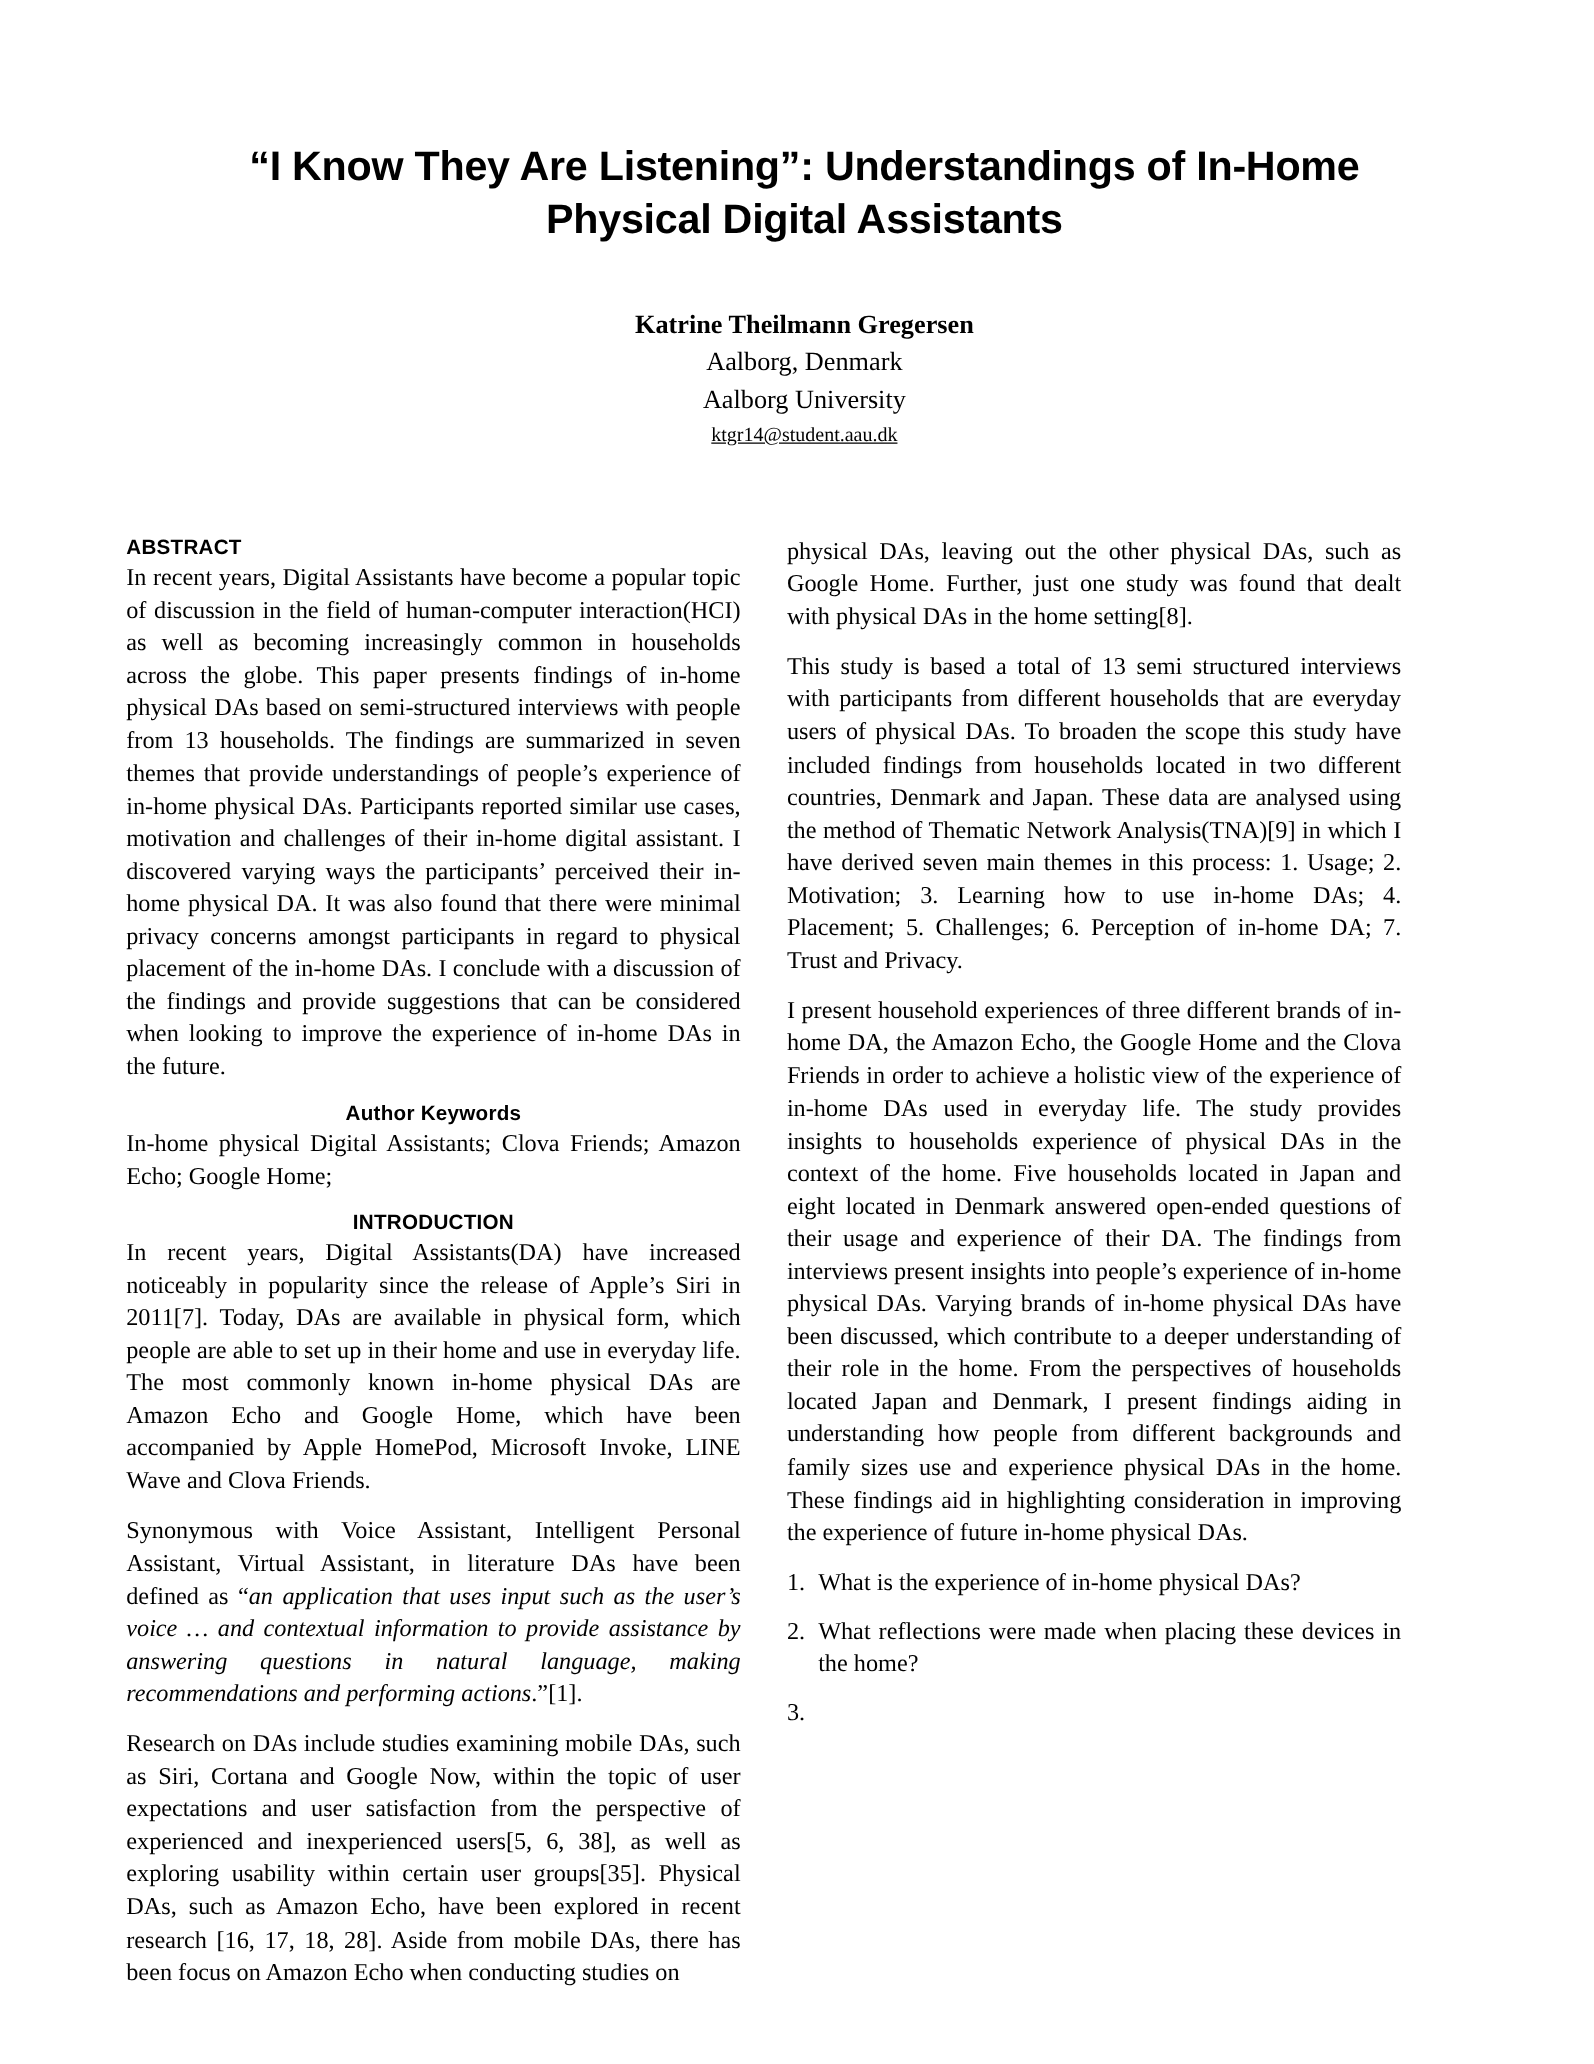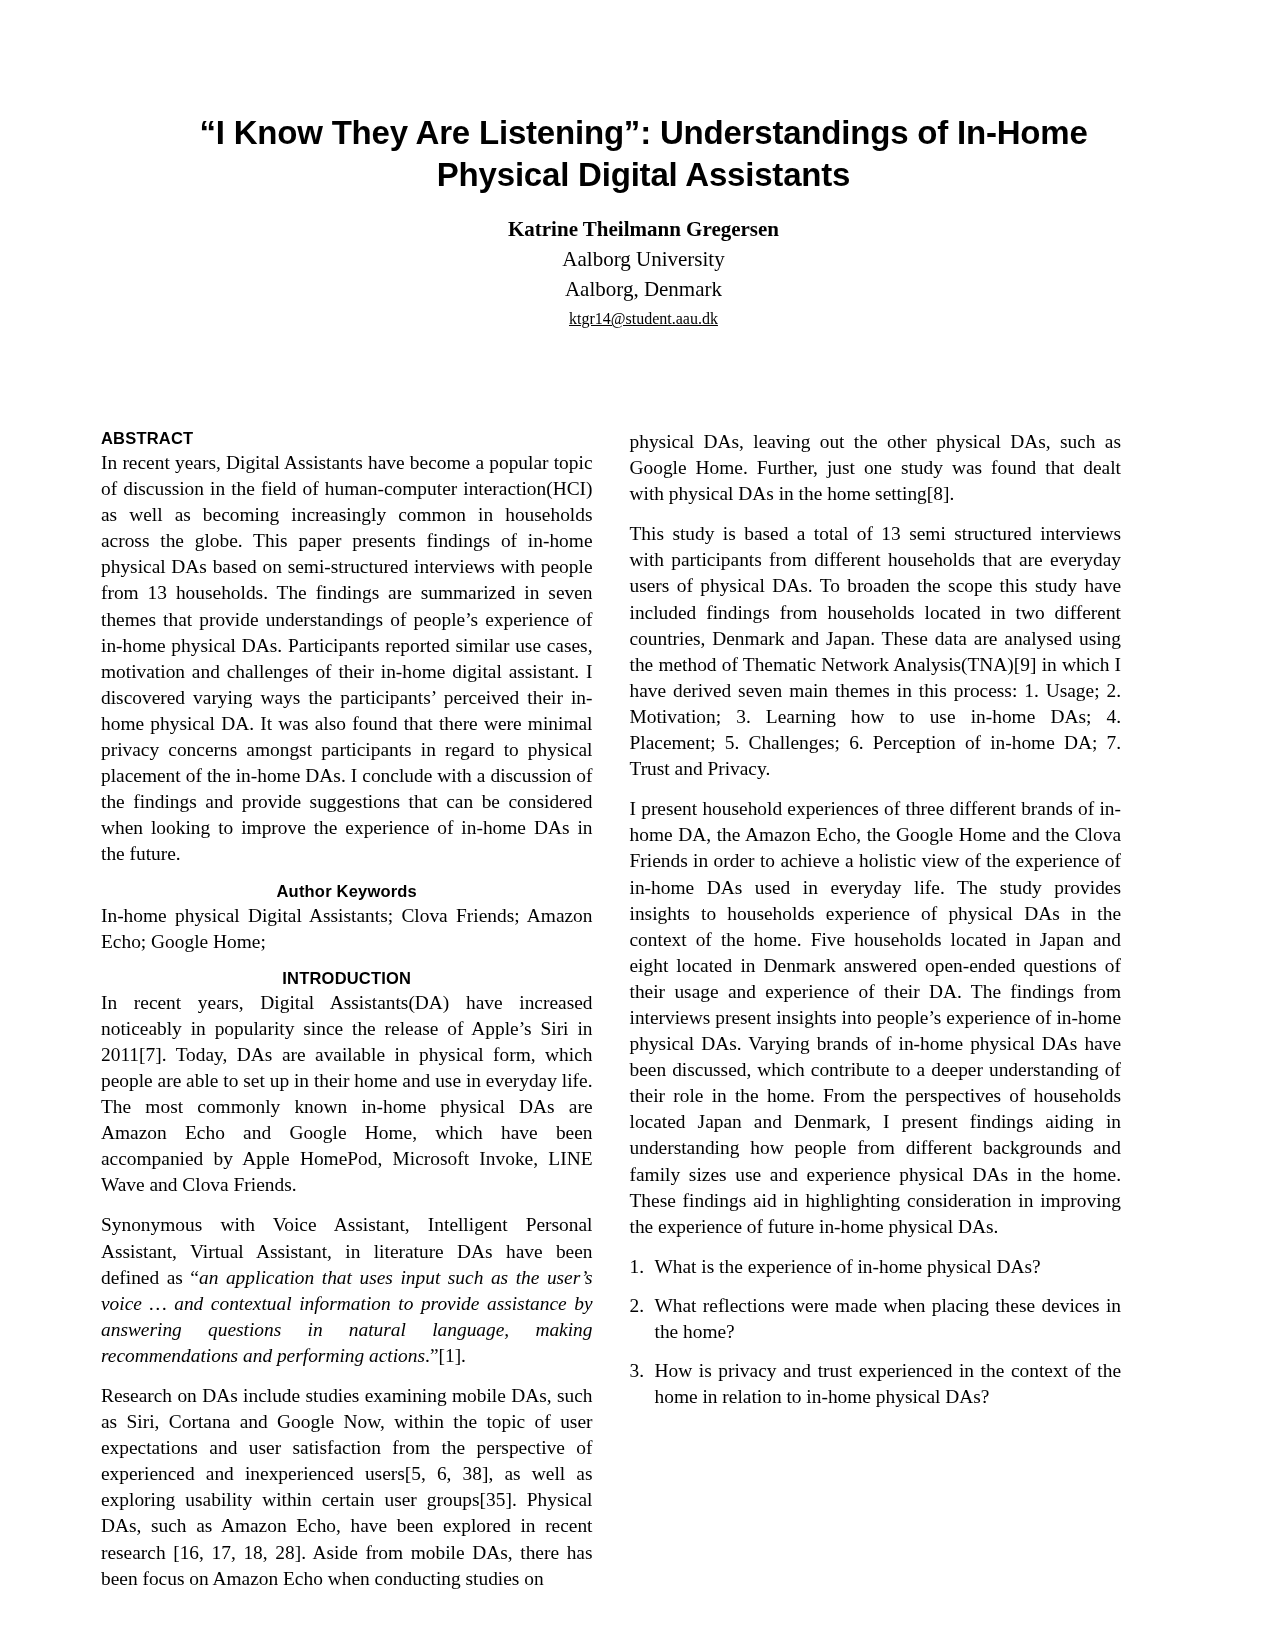--- a/index.html
+++ b/index.html
@@ -34,21 +34,21 @@
     font-family: "Liberation Sans", sans-serif;
     font-weight: bold;
     font-size: 33px;
     line-height: 1.28;
     letter-spacing: -0.2px;
     margin: 0;
     padding: 0 55px;
     text-align: center;
   }
   .author-block {
-    margin-top: 20px;
+    margin-top: 50px;
     text-align: center;
     line-height: 1.33;
   }
   .author-name {
     font-family: "Liberation Serif", serif;
     font-weight: bold;
     font-size: 21px;
     margin: 0;
   }
   .author-line {
@@ -135,22 +135,22 @@
 </head>
 <body>
 
 <div class="page">
 
   <div class="header">
     <h1 class="paper-title">“I Know They Are Listening”: Understandings of In-Home Physical Digital Assistants</h1>
 
     <div class="author-block">
       <p class="author-name">Katrine Theilmann Gregersen</p>
+      <p class="author-line">Aalborg, Denmark</p>
       <p class="author-line">Aalborg University</p>
-      <p class="author-line">Aalborg, Denmark</p>
       <p class="author-email">ktgr14@student.aau.dk</p>
     </div>
   </div>
 
   <div class="columns">
 
     <div class="col">
 
       <h2 class="sec-head">ABSTRACT</h2>
       <p class="body tight">In recent years, Digital Assistants have become a popular topic of discussion in the field of human-computer interaction(HCI) as well as becoming increasingly common in households across the globe. This paper presents findings of in-home physical DAs based on semi-structured interviews with people from 13 households. The findings are summarized in seven themes that provide understandings of people’s experience of in-home physical DAs. Participants reported similar use cases, motivation and challenges of their in-home digital assistant. I discovered varying ways the participants’  perceived their in-home physical DA. It was also found that there were minimal privacy concerns amongst participants in regard to physical placement of the in-home DAs. I conclude with a discussion of the findings and provide suggestions that can be considered when looking to improve the experience of in-home DAs in the future.</p>
@@ -171,18 +171,18 @@
       <p class="body tight">physical DAs, leaving out the other physical DAs, such as Google Home. Further, just one study was found that dealt with physical DAs in the home setting[8].</p>
 
       <p class="body">This study is based a total of 13 semi structured interviews with participants from different households that are everyday users of physical DAs. To broaden the scope this study have included findings from households located in two different countries, Denmark and Japan. These data are analysed using the method of Thematic Network Analysis(TNA)[9] in which I have derived seven main themes in this process: 1. Usage; 2. Motivation; 3. Learning how to use in-home DAs; 4. Placement; 5. Challenges; 6. Perception of in-home DA; 7. Trust and Privacy.</p>
 
       <p class="body">I present household experiences of three different brands of in-home DA, the Amazon Echo, the Google Home and the Clova Friends in order to achieve a holistic view of the experience of in-home DAs used in everyday life. The study provides insights to households experience of physical DAs in the context of the home. Five households located in Japan and eight located in Denmark answered open-ended questions of their usage and experience of their DA. The findings from interviews present insights into people’s experience of in-home physical DAs. Varying brands of in-home physical DAs have been discussed, which contribute to a deeper understanding of their role in the home. From the perspectives of households located Japan and Denmark, I present findings aiding in understanding how people from different backgrounds and family sizes use and experience physical DAs in the home. These findings aid in highlighting consideration in improving the experience of future in-home physical DAs.</p>
 
 
       <ol class="rq">
         <li><span class="num">1.</span><span>What is the experience of in-home physical DAs?</span></li>
         <li><span class="num">2.</span><span>What reflections were made when placing these devices in the home?</span></li>
-        <li><span class="num">3.</span><span>How is privacy and trust experienced in the context of the home in relation to in-home physical DAs?</span></li>
+        <li><span class="num">3.</span></li>
       </ol>
     </div>
 
   </div>
 </div>
 
 </body></html>

